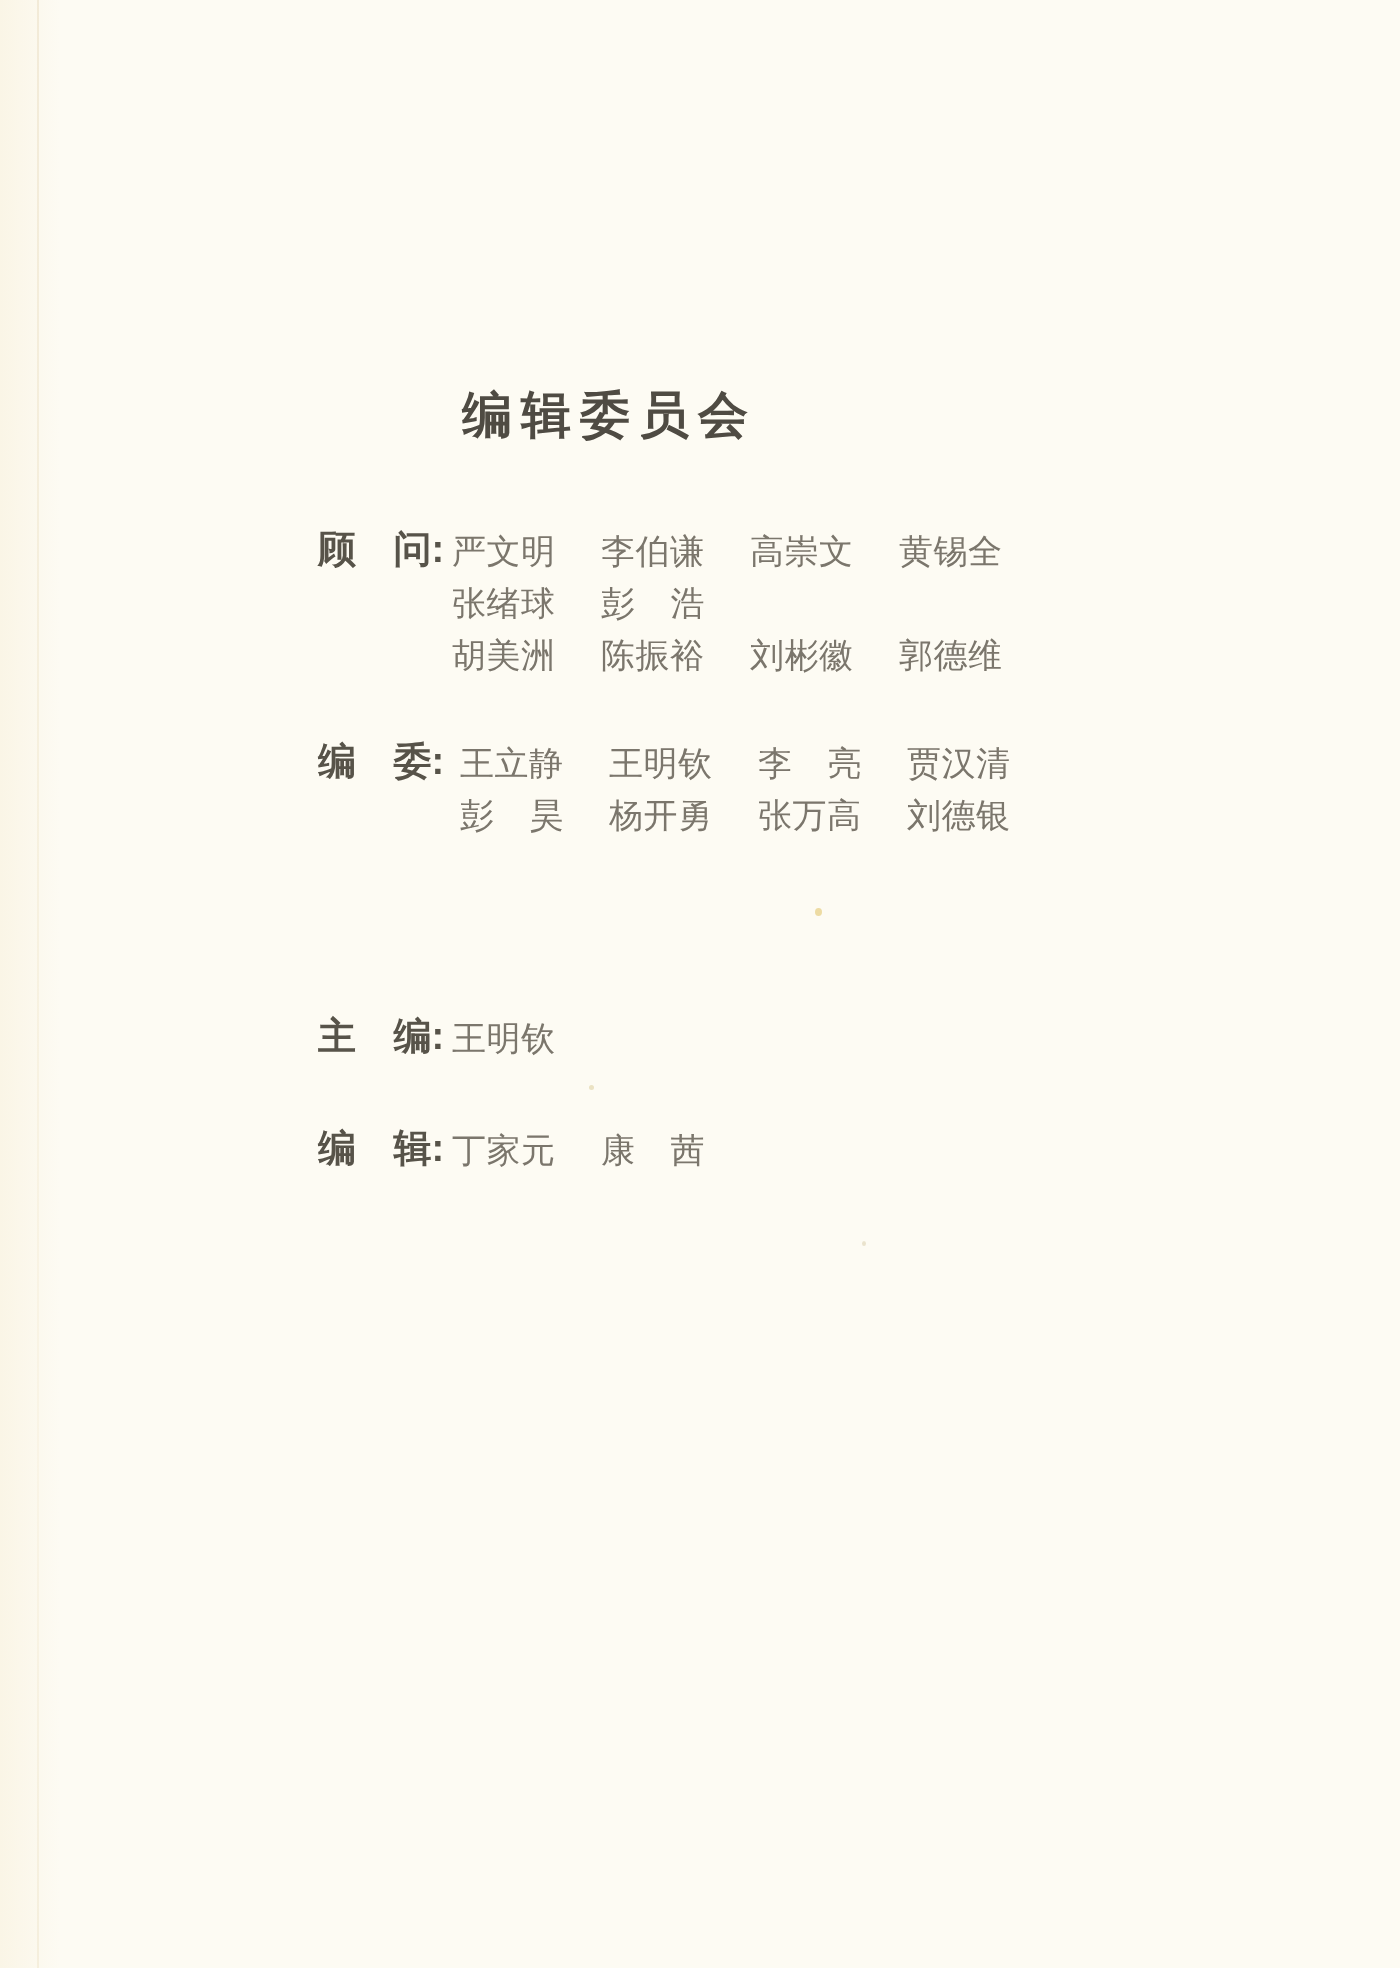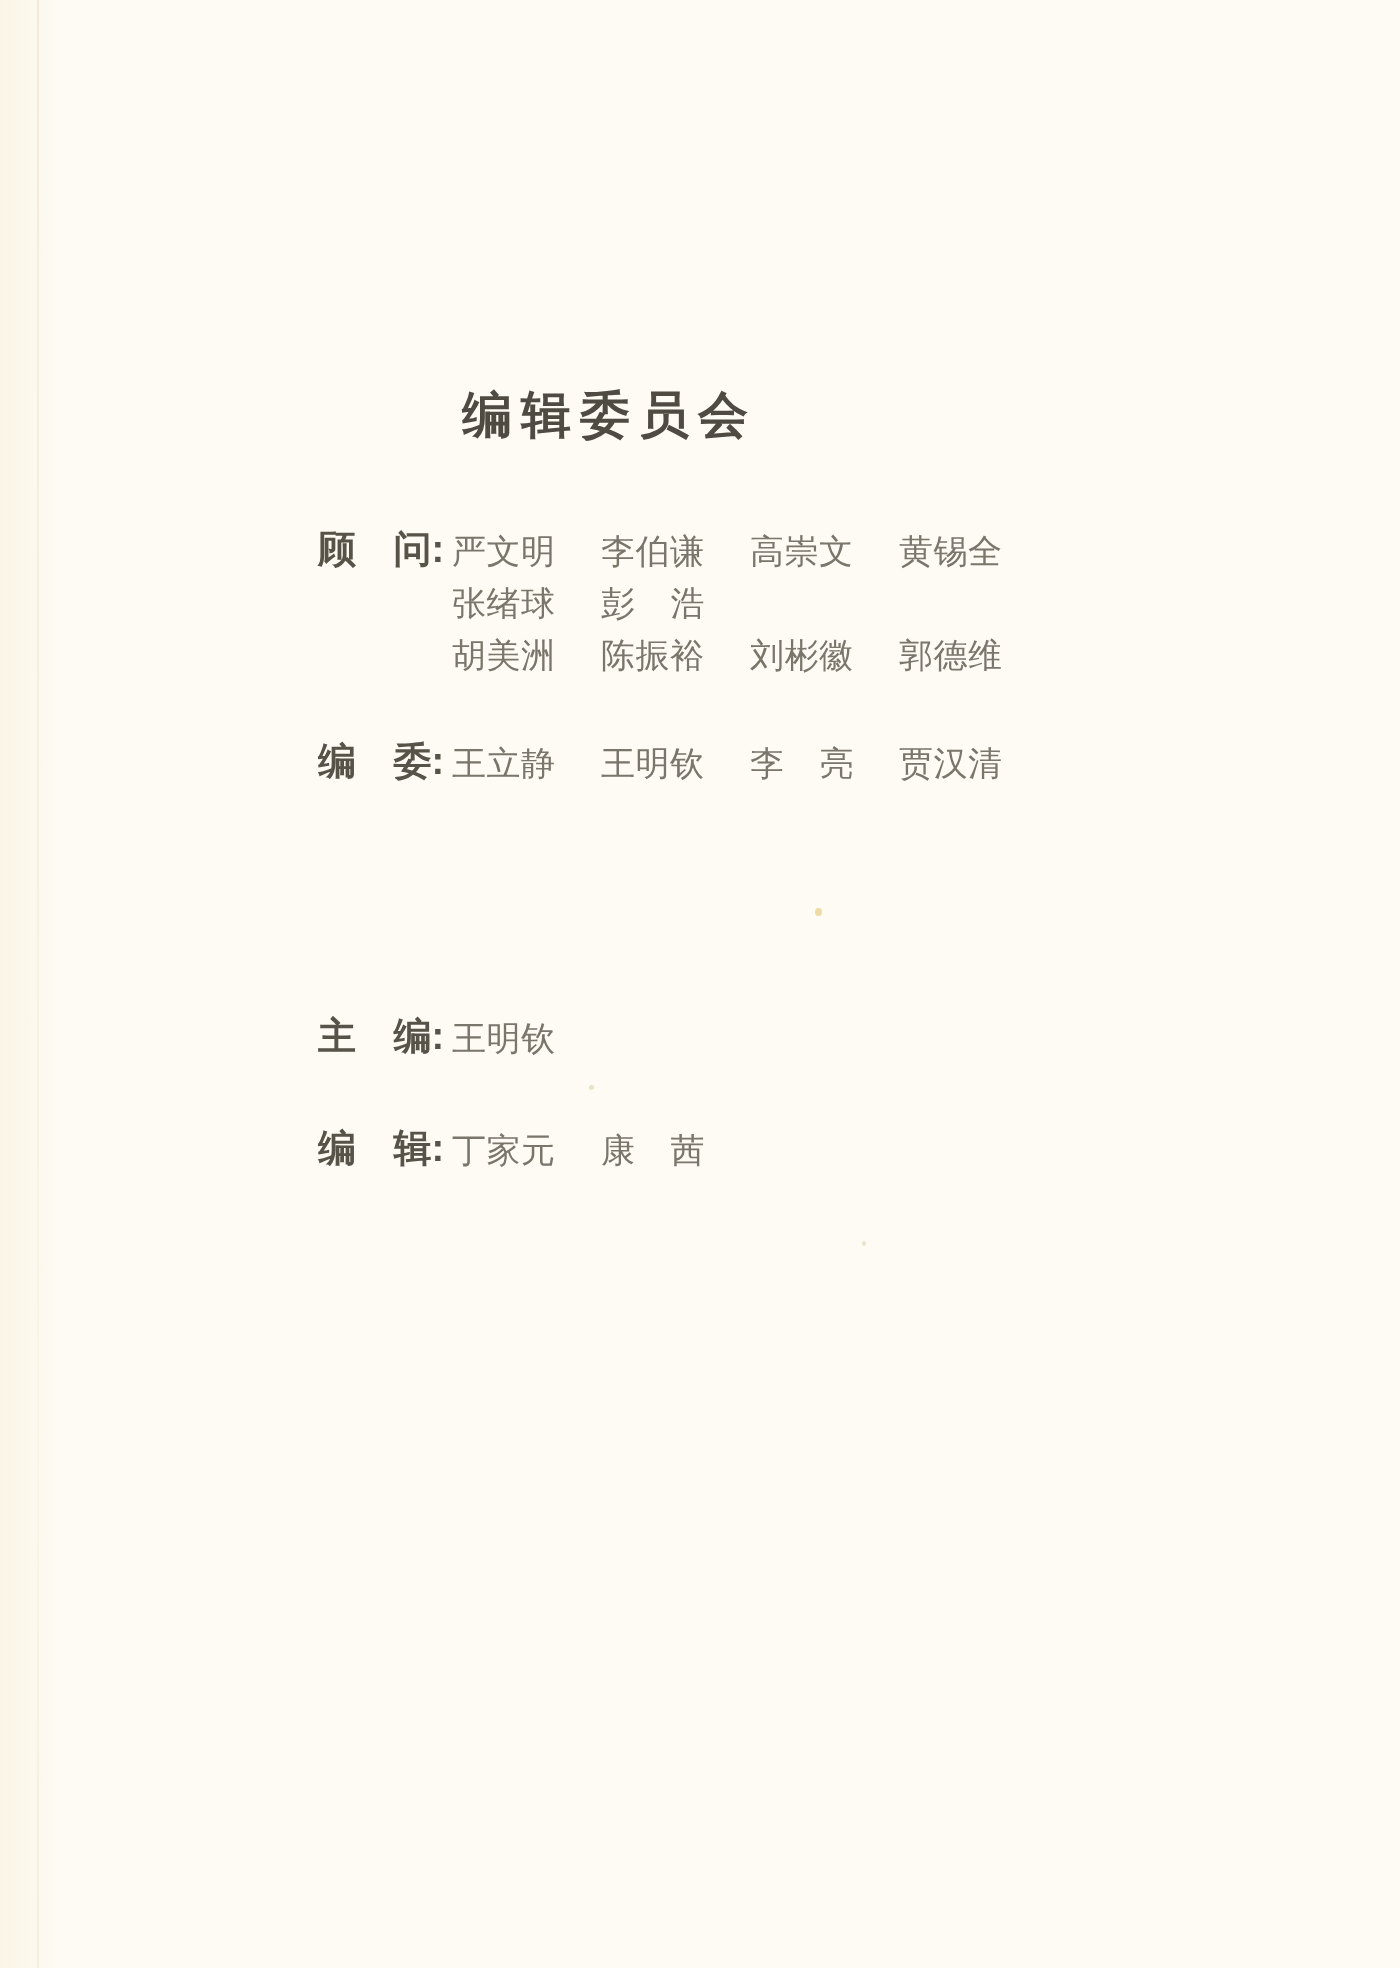--- a/index.html
+++ b/index.html
@@ -111,28 +111,34 @@
       </div>
       <div class="line">
         <span class="name">胡美洲</span>
         <span class="name">陈振裕</span>
         <span class="name">刘彬徽</span>
         <span class="name">郭德维</span>
       </div>
     </div>
   </div>
 
-  <div class="section" style="top:735px;">
+  <div class="section" style="top:735px;padding-left:8px;">
     <span class="sec-label">编 委:</span>
     <div class="lines">
       <div class="line">
         <span class="name">王立静</span>
         <span class="name">王明钦</span>
         <span class="name">李 亮</span>
         <span class="name">贾汉清</span>
+      </div>
+      <div class="line">
+        <span class="name">彭 昊</span>
+        <span class="name">杨开勇</span>
+        <span class="name">张万高</span>
+        <span class="name">刘德银</span>
       </div>
     </div>
   </div>
 
   <div class="section" style="top:1010px;">
     <span class="sec-label">主 编:</span>
     <div class="lines">
       <div class="line">
         <span class="name">王明钦</span>
       </div>

